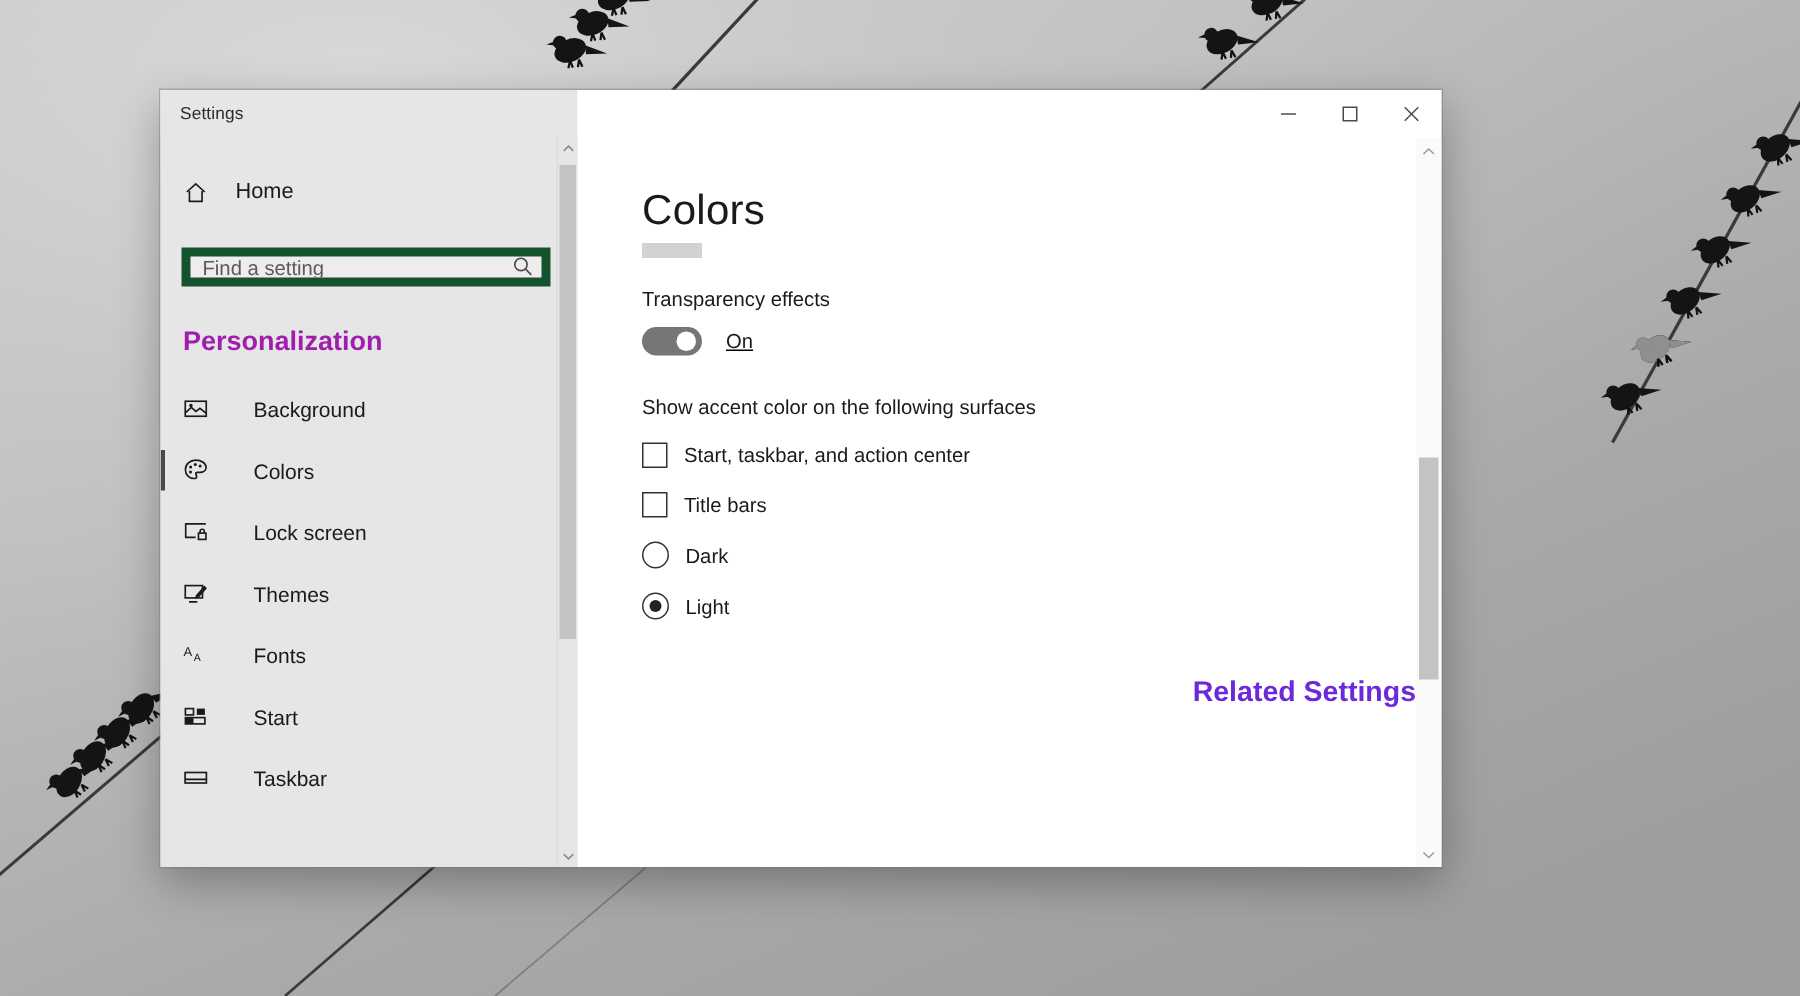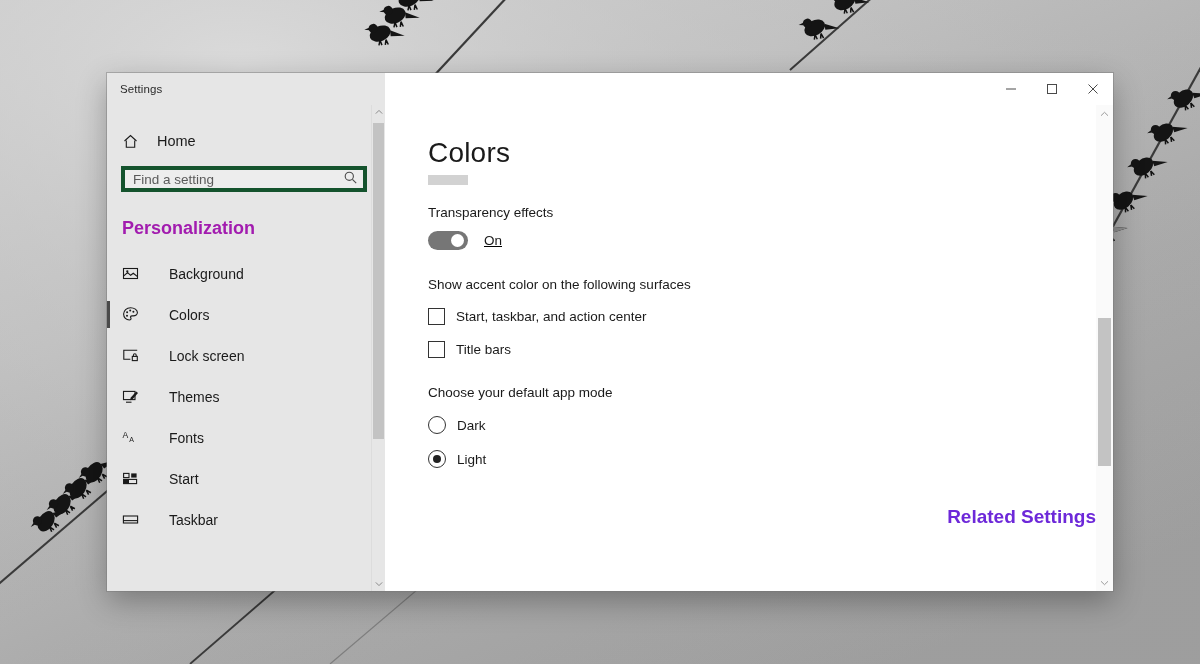--- a/index.html
+++ b/index.html
@@ -25,22 +25,22 @@
     inset: 0;
     width: 1200px;
     height: 664px;
     display: block;
   }
 
   
   #settings-window {
     position: absolute;
     left: 107px;
-    top: 73px;
-    width: 1006px;
+    top: 60px;
+    width: 854px;
     height: 518px;
     background: #ffffff;
     box-shadow: 0 0 0 1px rgba(120,120,120,0.45), 0 10px 28px rgba(0,0,0,0.30);
     display: flex;
     flex-direction: column;
     overflow: hidden;
   }
 
   
   .titlebar {
@@ -105,26 +105,26 @@
     box-sizing: border-box;
   }
   .home-row .ico { width: 30px; display: flex; align-items: center; }
   .home-row .lbl {
     font-size: 14.5px;
     color: #1a1a1a;
     margin-left: 5px;
   }
 
   .search-wrap {
-    margin: 6px 18px 0 14px;
+    margin: 18px 18px 0 14px;
     height: 26px;
     background: #ededed;
-    border: 4px solid #14532d;
-    display: flex;
-    align-items: flex-start;
+    border: 6px solid #14532d;
+    display: flex;
+    align-items: flex-end;
     box-sizing: border-box;
   }
   .search-input {
     flex: 1 1 auto;
     border: none;
     outline: none;
     background: transparent;
     font-family: "Liberation Sans", sans-serif;
     font-size: 13.5px;
     color: #3a3a3a;
@@ -588,21 +588,20 @@
           <div class="check-row">
             <span class="checkbox"></span>
             <span class="check-label">Start, taskbar, and action center</span>
           </div>
 
           <div class="check-row">
             <span class="checkbox"></span>
             <span class="check-label">Title bars</span>
           </div>
 
-          <div class="group-label">Choose your default app mode</div>
 
           <div class="radio-row">
             <span class="radio"></span>
             <span class="radio-label">Dark</span>
           </div>
 
           <div class="radio-row">
             <span class="radio checked"></span>
             <span class="radio-label">Light</span>
           </div>

